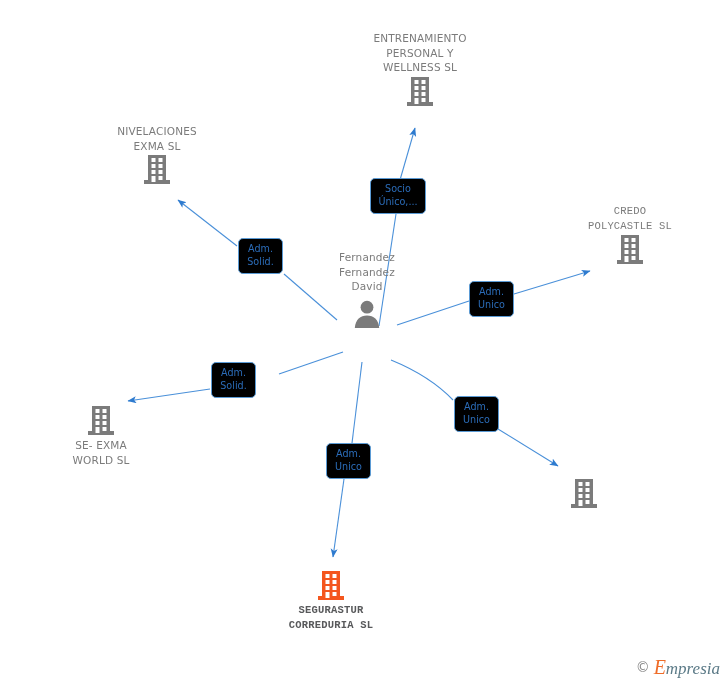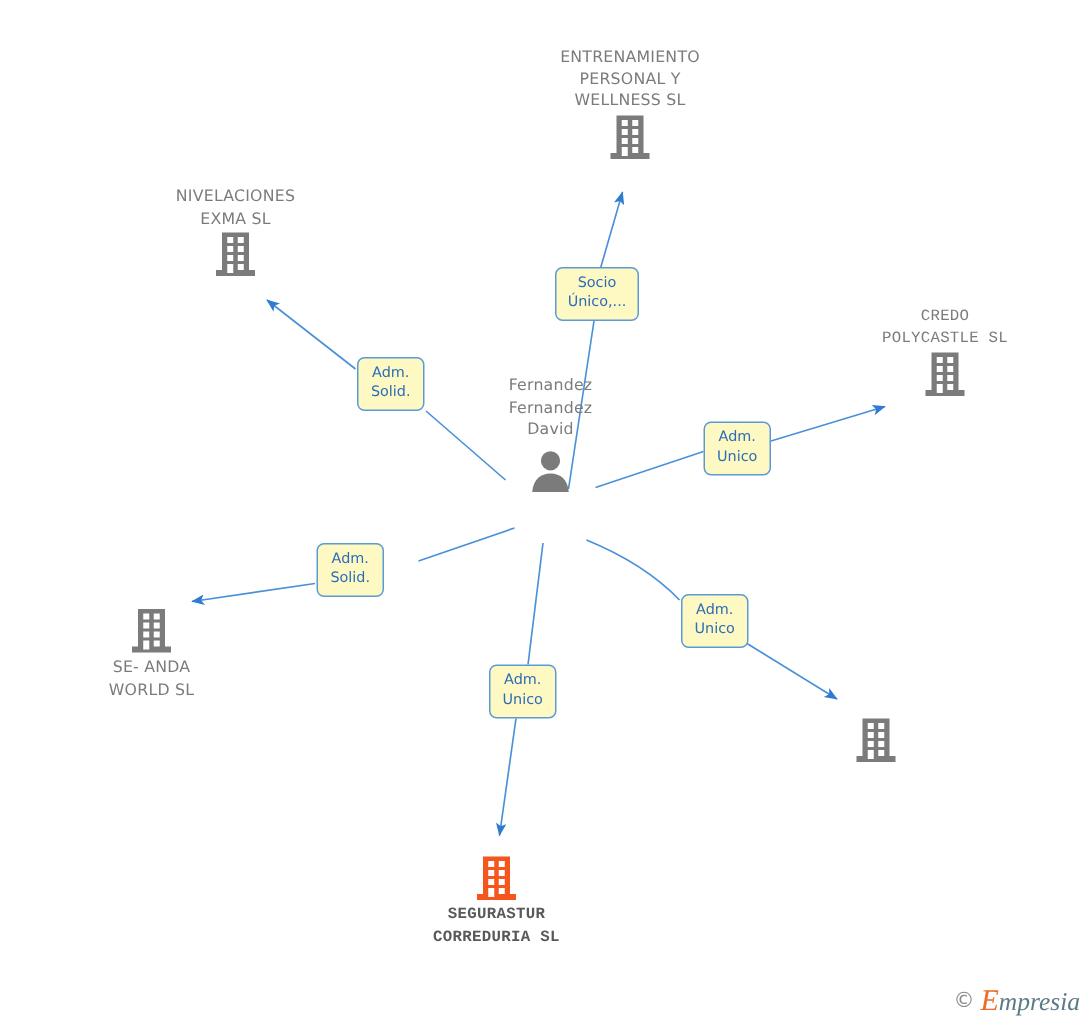--- a/index.html
+++ b/index.html
@@ -53,21 +53,21 @@
     display: flex;
     align-items: center;
     justify-content: center;
   }
   .node-icon svg {
     display: block;
   }
   .edge-label {
     position: absolute;
     box-sizing: border-box;
-    background: #fef9c3;
+    background: #000000;
     border: 1.3px solid #5b9bd5;
     border-radius: 5px;
     color: #2b6cb8;
     font-size: 9.6px;
     line-height: 12.6px;
     text-align: center;
     padding: 4px 6px 5px 6px;
     white-space: pre-line;
     box-shadow: 0 0 0 0 rgba(0,0,0,0);
   }
@@ -206,21 +206,21 @@
         <rect x="10.5" y="5" width="4" height="4" fill="#ffffff"></rect>
         <rect x="17.5" y="5" width="4" height="4" fill="#ffffff"></rect>
         <rect x="10.5" y="11" width="4" height="4" fill="#ffffff"></rect>
         <rect x="17.5" y="11" width="4" height="4" fill="#ffffff"></rect>
         <rect x="10.5" y="17" width="4" height="4" fill="#ffffff"></rect>
         <rect x="17.5" y="17" width="4" height="4" fill="#ffffff"></rect>
         <rect x="10.5" y="23" width="4" height="6" fill="#ffffff"></rect>
         <rect x="17.5" y="23" width="4" height="4" fill="#ffffff"></rect>
       </svg>
     </div>
-    <div class="node-label">SE- ANDA
+    <div class="node-label">SE- EXMA
 WORLD SL</div>
   </div>
 
   <div class="node" style="left:584px; top:477px;">
     <div class="node-icon">
       <svg width="32" height="34" viewBox="0 0 32 34">
         <rect x="7" y="2" width="18" height="27" fill="#7b7b7b"></rect>
         <rect x="3" y="27" width="26" height="4" fill="#7b7b7b"></rect>
         <rect x="10.5" y="5" width="4" height="4" fill="#ffffff"></rect>
         <rect x="17.5" y="5" width="4" height="4" fill="#ffffff"></rect>

